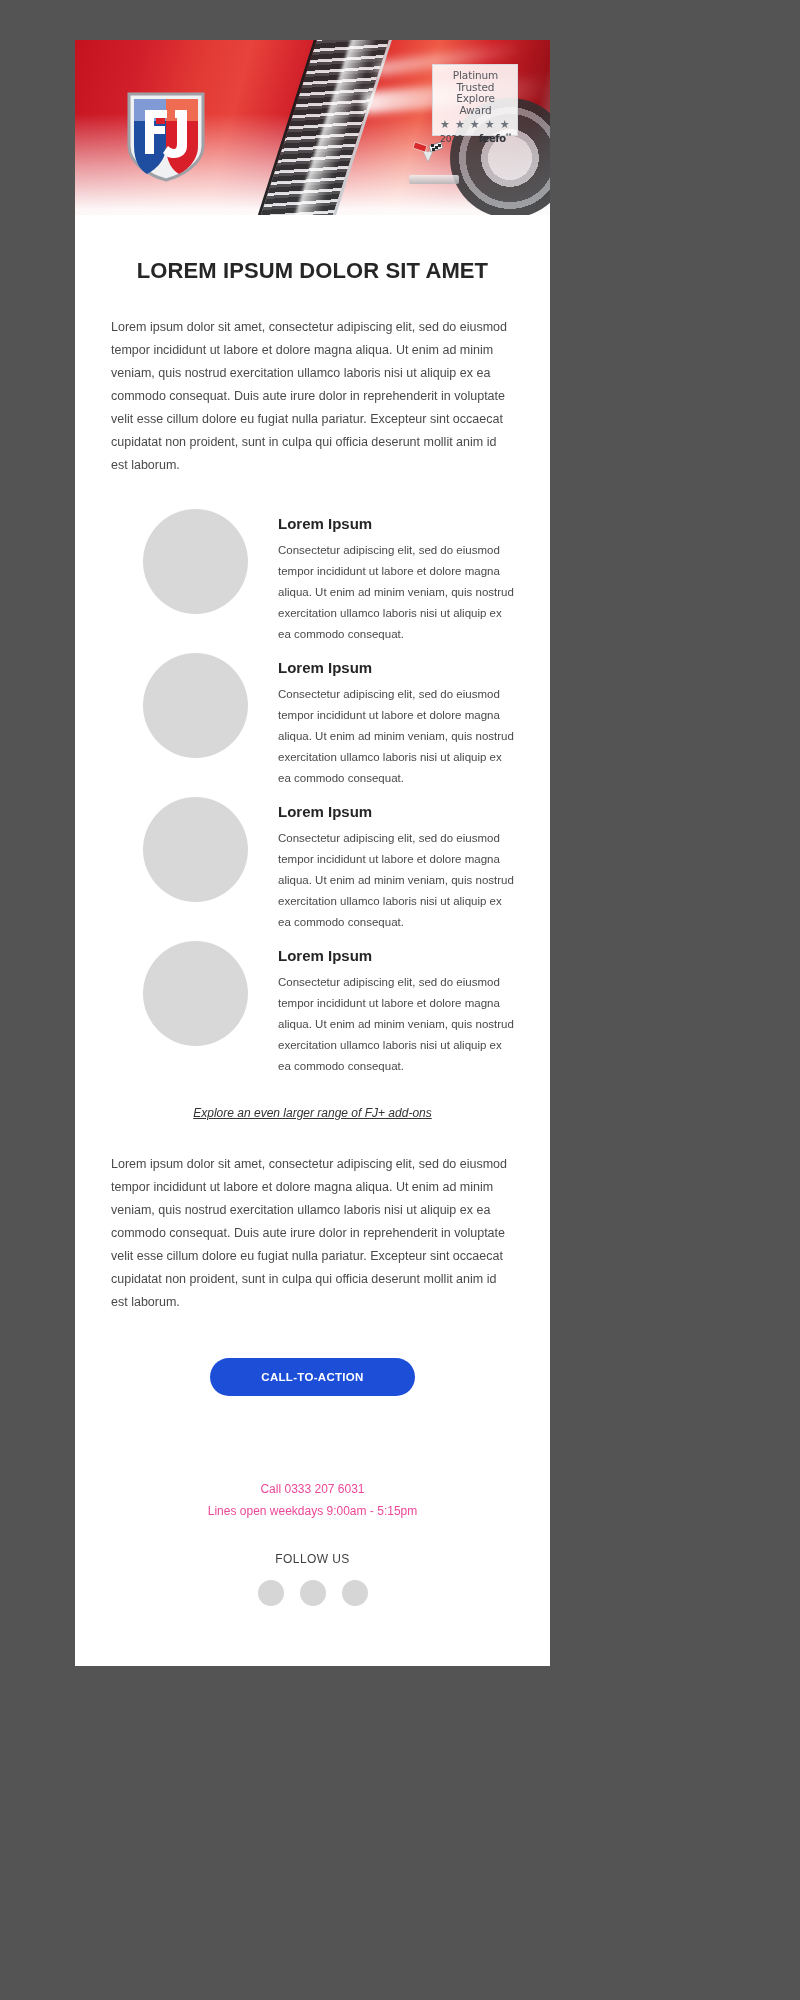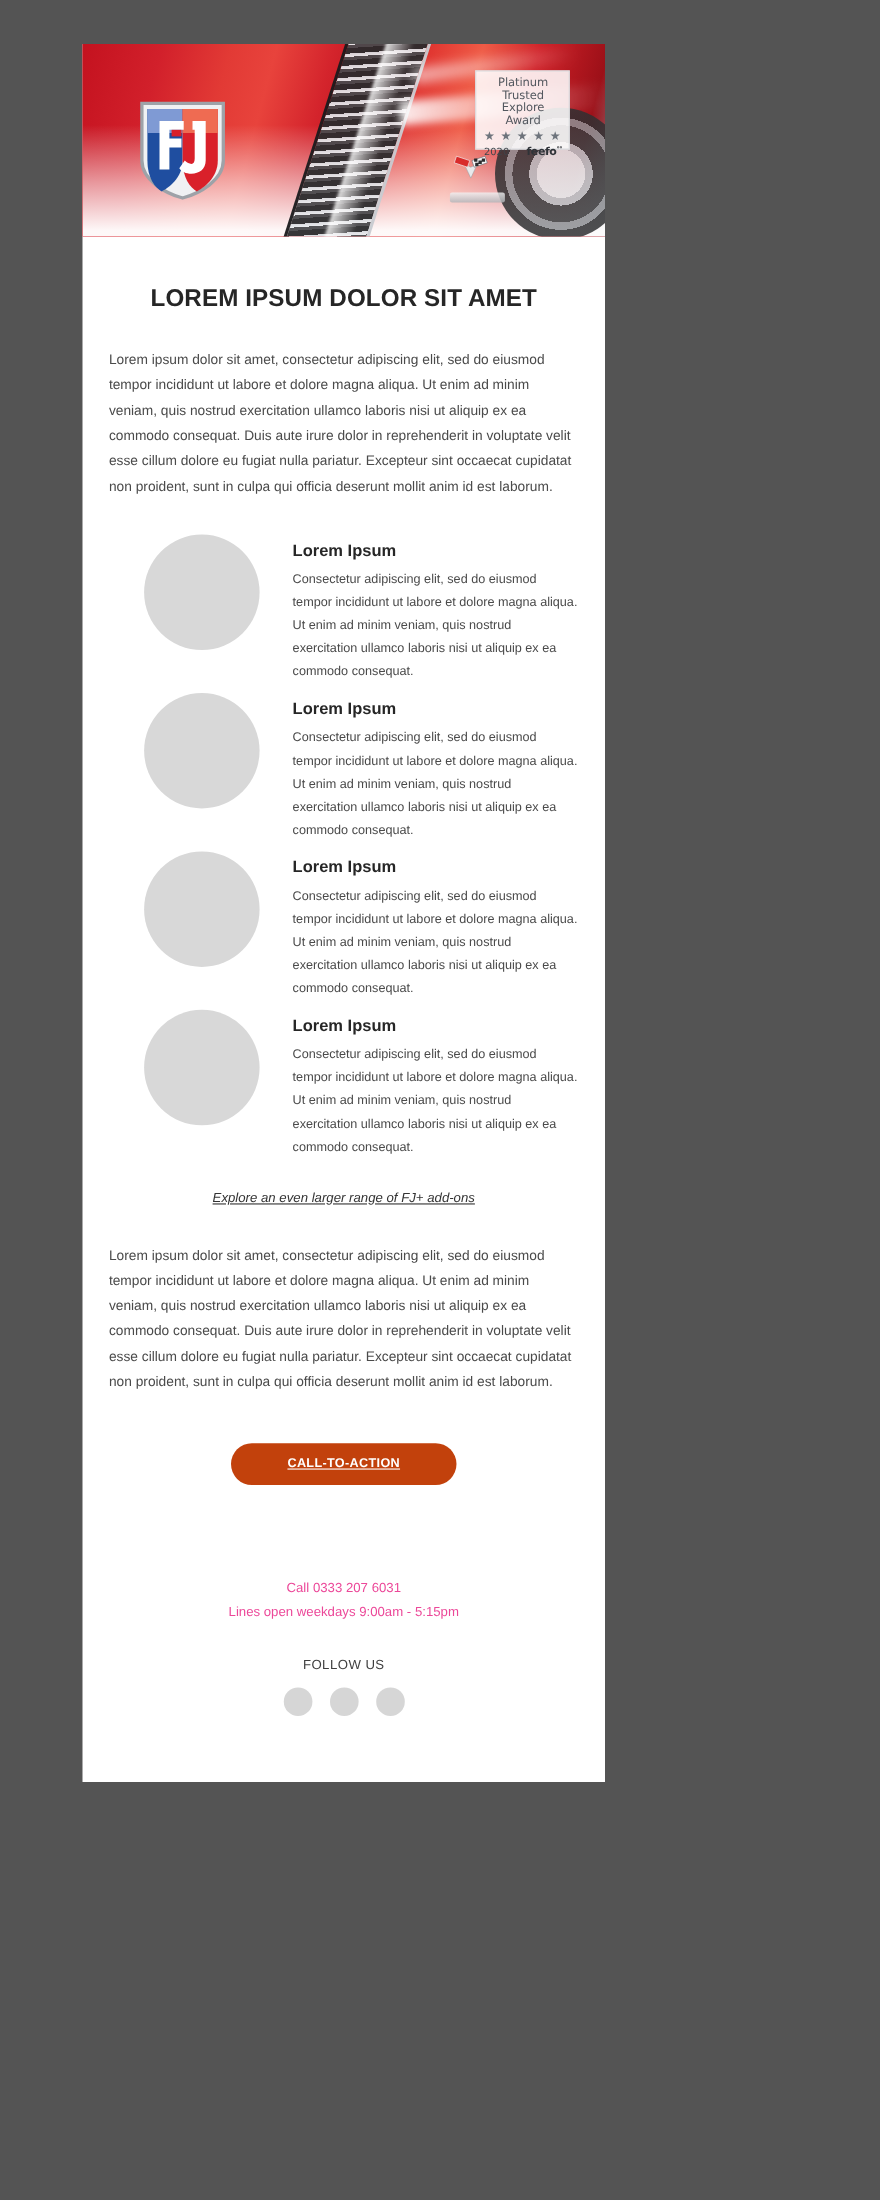--- a/index.html
+++ b/index.html
@@ -157,21 +157,21 @@
   .award-brand {
     font-family: "DejaVu Sans", sans-serif;
     font-size: 10px;
     font-weight: bold;
     color: #2f3338;
     letter-spacing: -.4px;
   }
   .award-brand sup { font-size: 6px; }
 
   
-  .body-wrap { padding: 0 24px; }
+  .body-wrap { padding: 0 36px; }
 
   .headline {
     text-align: center;
     font-size: 22px;
     font-weight: bold;
     color: #262626;
     letter-spacing: .1px;
     padding: 43px 0 0 0;
   }
 
@@ -235,29 +235,28 @@
 
   .cta-row {
     text-align: center;
     margin-top: 44px;
   }
   .cta-button {
     display: inline-block;
     min-width: 205px;
     padding: 13px 26px;
     border-radius: 22px;
-    background: #c2410c;
+    background: #1d4ed8;
     color: #ffffff;
     font-size: 11.5px;
     font-weight: bold;
     letter-spacing: .3px;
     border: none;
     cursor: pointer;
     font-family: "Liberation Sans", sans-serif;
-    text-decoration: underline;
   }
 
   
   .footer {
     text-align: center;
     padding: 82px 0 0 0;
   }
   .footer-line {
     font-size: 12px;
     color: #ec4899;

